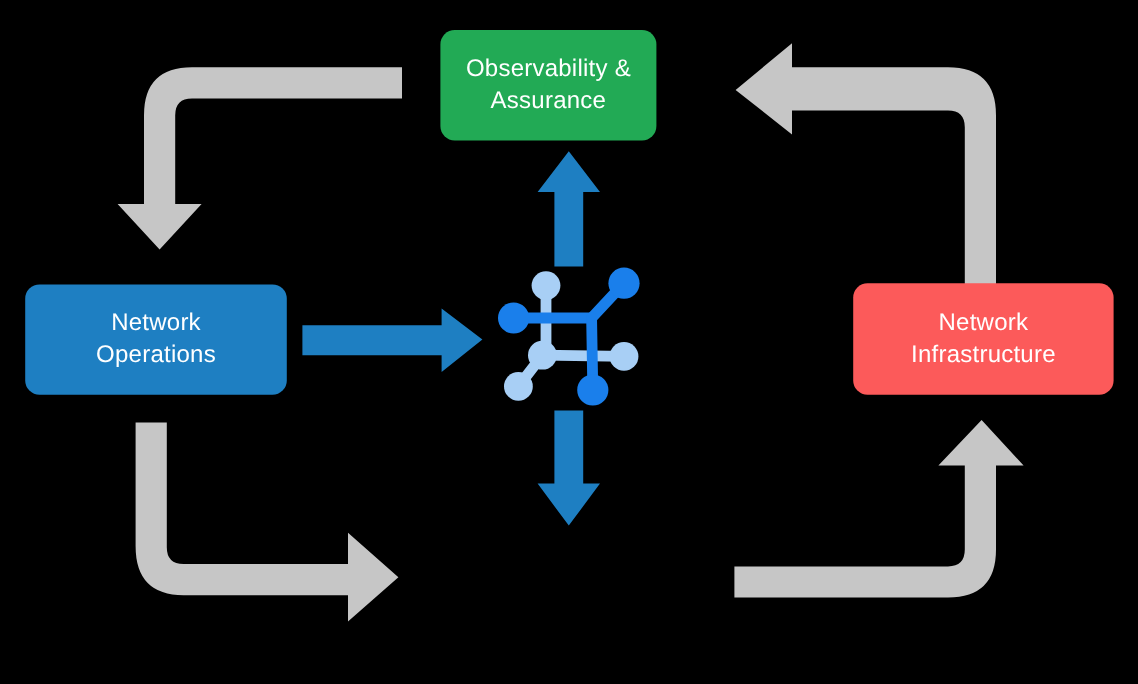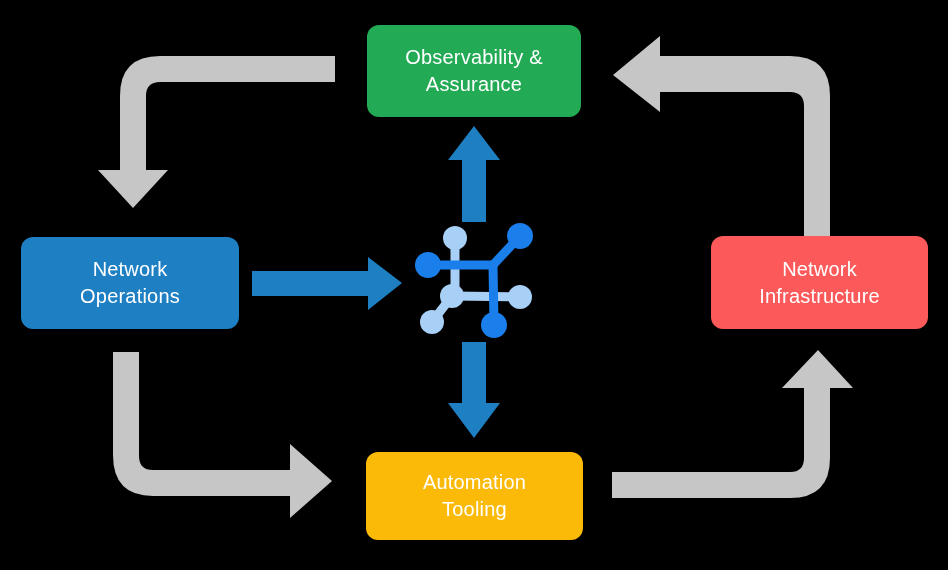--- a/index.html
+++ b/index.html
@@ -36,21 +36,21 @@
     color: #ffffff;
     font-size: 20px;
     line-height: 1.35;
     font-weight: 400;
     letter-spacing: 0.2px;
     box-sizing: border-box;
     padding: 6px 10px;
     white-space: pre-line;
   }
   #box-observability {
-    left: 367px; top: 25px; width: 214px; height: 92px;
+    left: 367px; top: 25px; width: 180px; height: 92px;
     background: #22AA55;
   }
   #box-operations {
     left: 21px; top: 237px; width: 218px; height: 92px;
     background: #1E7FC2;
   }
   #box-infrastructure {
     left: 711px; top: 236px; width: 217px; height: 93px;
     background: #FC5A5A;
   }
@@ -187,18 +187,14 @@
   <div id="box-operations" class="node-box">
     <span>Network
 Operations</span>
   </div>
 
   <div id="box-infrastructure" class="node-box">
     <span>Network
 Infrastructure</span>
   </div>
 
-  <div id="box-automation" class="node-box">
-    <span>Automation
-Tooling</span>
-  </div>
 
 </div>
 
 </body></html>

